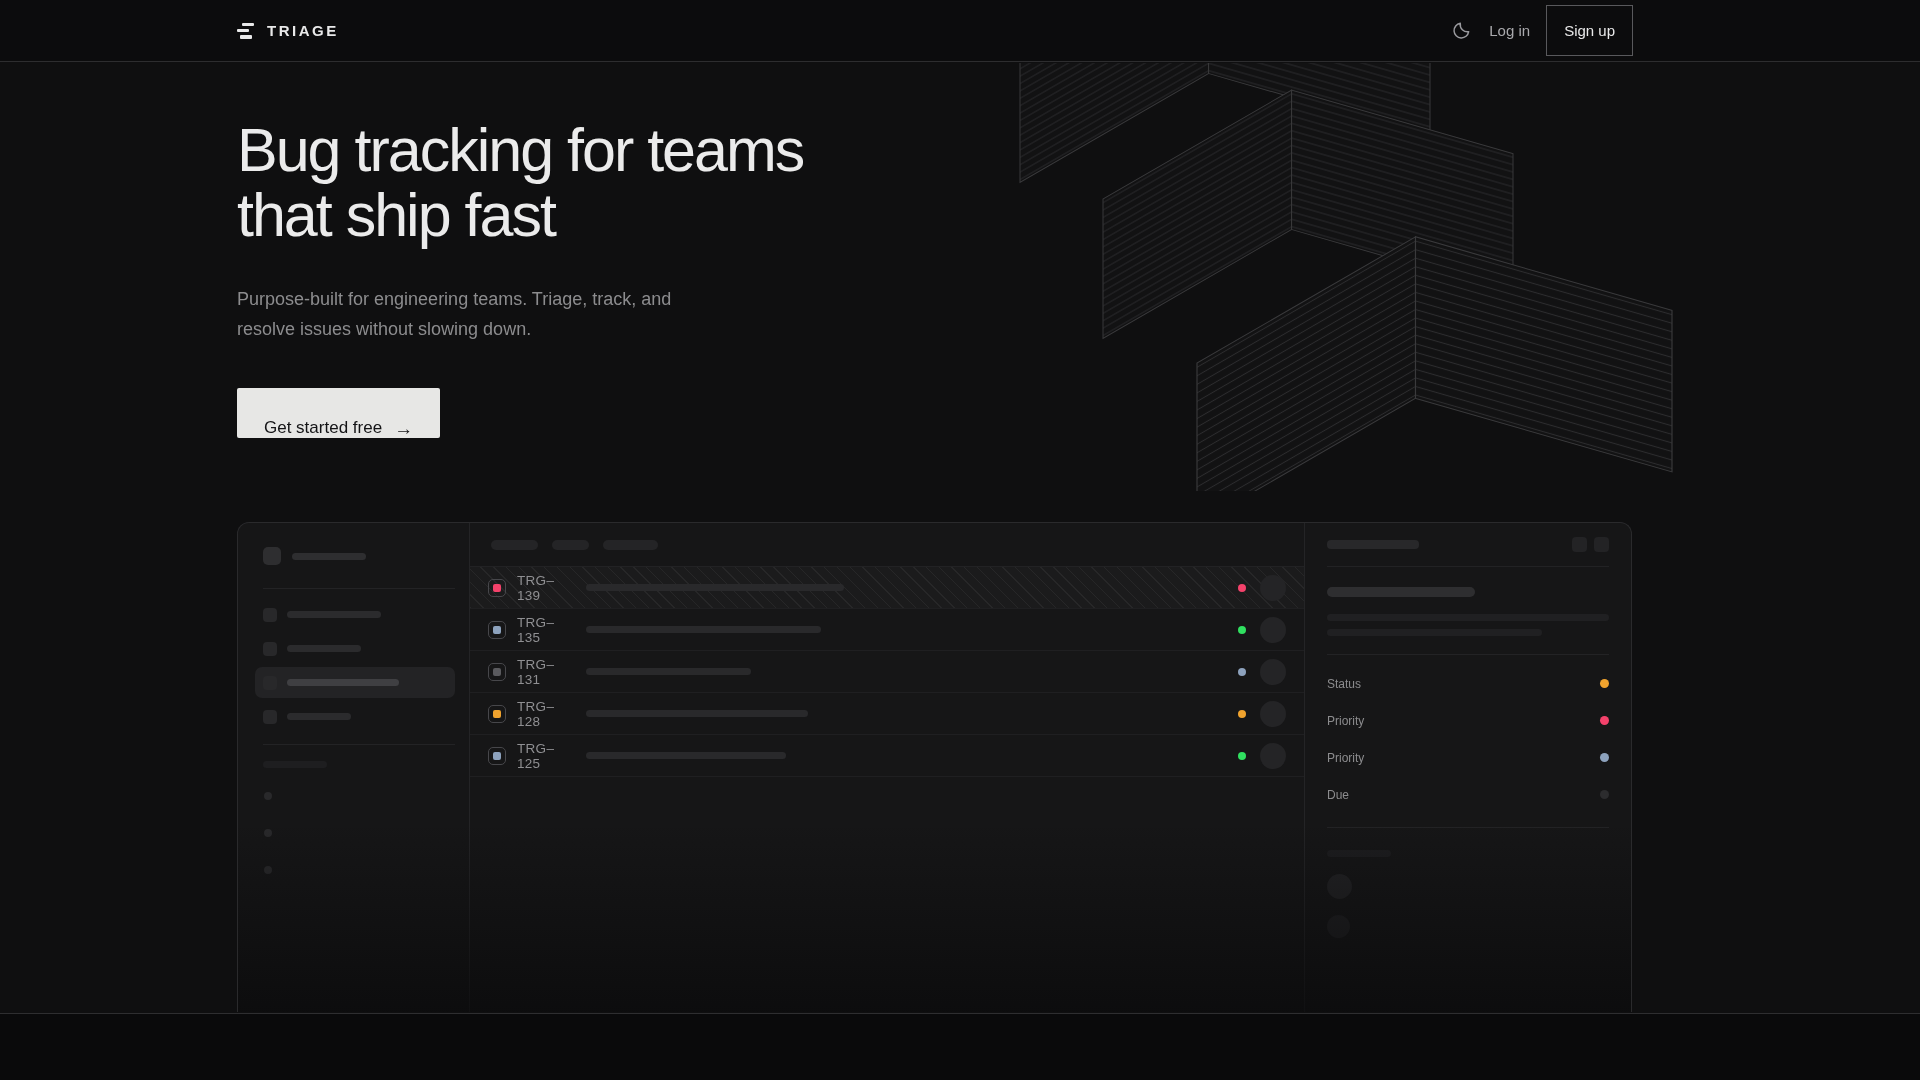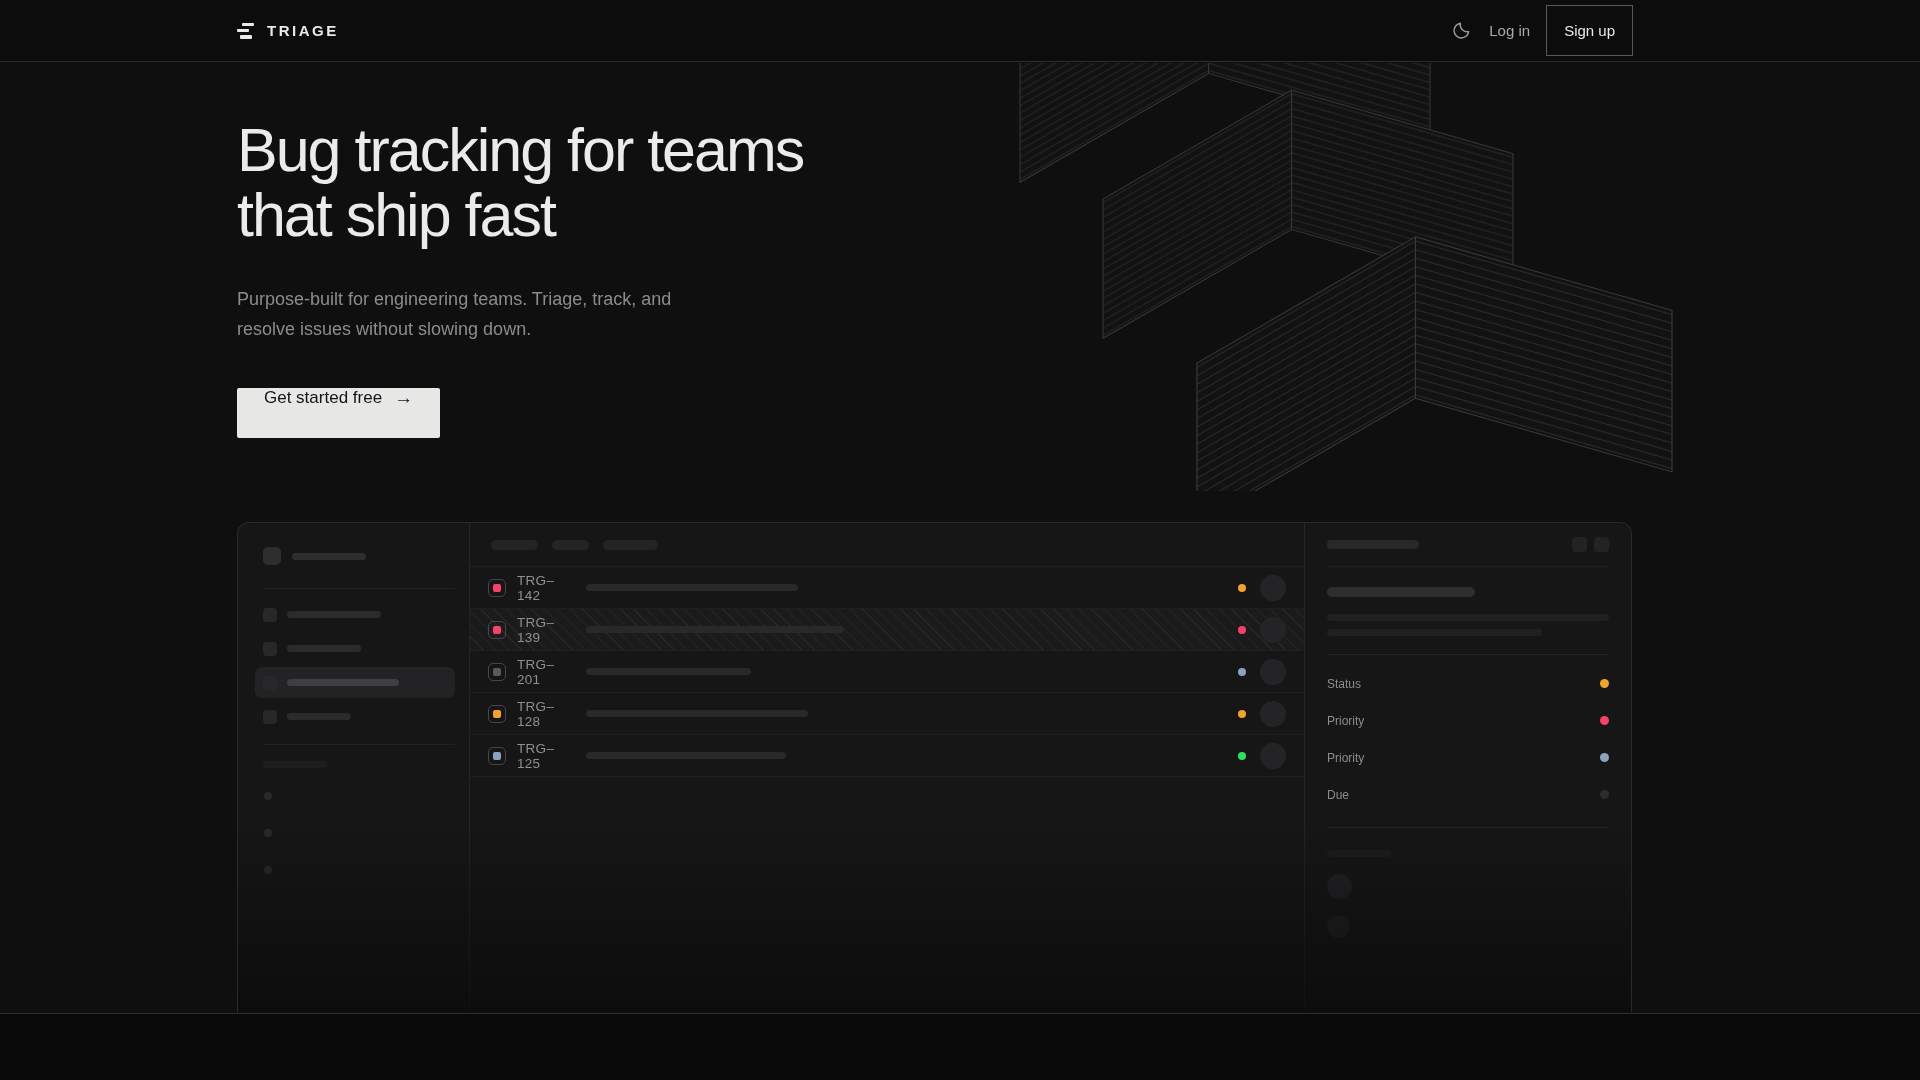--- a/index.html
+++ b/index.html
@@ -25,21 +25,21 @@
 
   
   .main { position:relative; height:951px; background:#0f0f10; }
   .decor { position:absolute; left:975px; top:1px; width:790px; height:428px; z-index:0; pointer-events:none; }
   .hero { position:relative; z-index:1; padding-left:237px; }
   h1 { padding-top:56px; font-size:61px; line-height:65px; font-weight:500;
        letter-spacing:-2px; color:#ebebeb; }
   h1 span { display:block; }
   .subtitle { margin-top:36px; font-size:18px; line-height:30px; color:#8c8c8e; }
   .subtitle span { display:block; }
-  .cta { margin-top:44px; height:50px; display:inline-flex; align-items:flex-start; gap:12px;
+  .cta { margin-top:44px; height:50px; display:inline-flex; align-items:flex-end; gap:12px;
          background:#e7e7e5; color:#141416; border:none; padding:0 27px; font-size:17px;
          font-weight:500; font-family:inherit; border-radius:2px; cursor:pointer; }
   .cta .arrow { font-size:19px; line-height:1; }
 
   
   .card { position:relative; z-index:1; margin-left:237px; margin-top:84px; width:1395px; height:490px;
           background:#161617; border:1px solid #2a2a2c; border-bottom:none;
           border-radius:12px 12px 0 0; display:grid; grid-template-columns:232px 1fr 326px;
           overflow:hidden; }
   .card::after { content:""; position:absolute; left:0; right:0; bottom:0; height:190px; z-index:3;
@@ -196,49 +196,49 @@
       <div class="s-dot"></div>
     </div>
 
     <div class="list">
       <div class="list-header">
         <div class="pill" style="width:47px;"></div>
         <div class="pill" style="width:37px;"></div>
         <div class="pill" style="width:55px;"></div>
       </div>
 
-        <div class="issue-row row">
-          <div class="issue-icon">
-            <i style="background: rgb(244, 66, 107);"></i>
-          </div>
-          <div class="issue-id iid">TRG–142</div>
-          <div class="issue-bar ibar" style="width: 212px;"></div>
-          <div class="issue-sp"></div>
-          <div class="issue-dot idot" style="background: rgb(240, 163, 46);"></div>
-          <div class="issue-avatar"></div>
-        </div>
 
         <div class="issue-row row hl">
           <div class="issue-icon">
             <i style="background: rgb(244, 66, 107);"></i>
           </div>
           <div class="issue-id iid">TRG–139</div>
           <div class="issue-bar ibar" style="width: 258px;"></div>
           <div class="issue-sp"></div>
           <div class="issue-dot idot" style="background: rgb(244, 66, 107);"></div>
           <div class="issue-avatar"></div>
         </div>
 
 
-
         <div class="issue-row row">
           <div class="issue-icon">
+            <i style="background: rgb(141, 162, 189);"></i>
+          </div>
+          <div class="issue-id iid">TRG–135</div>
+          <div class="issue-bar ibar" style="width: 235px;"></div>
+          <div class="issue-sp"></div>
+          <div class="issue-dot idot" style="background: rgb(48, 224, 96);"></div>
+          <div class="issue-avatar"></div>
+        </div>
+
+        <div class="issue-row row">
+          <div class="issue-icon">
             <i style="background: rgb(90, 90, 94);"></i>
           </div>
-          <div class="issue-id iid">TRG–201</div>
+          <div class="issue-id iid">TRG–131</div>
           <div class="issue-bar ibar" style="width: 165px;"></div>
           <div class="issue-sp"></div>
           <div class="issue-dot idot" style="background: rgb(141, 162, 189);"></div>
           <div class="issue-avatar"></div>
         </div>
 
         <div class="issue-row row">
           <div class="issue-icon">
             <i style="background: rgb(240, 163, 46);"></i>
           </div>

